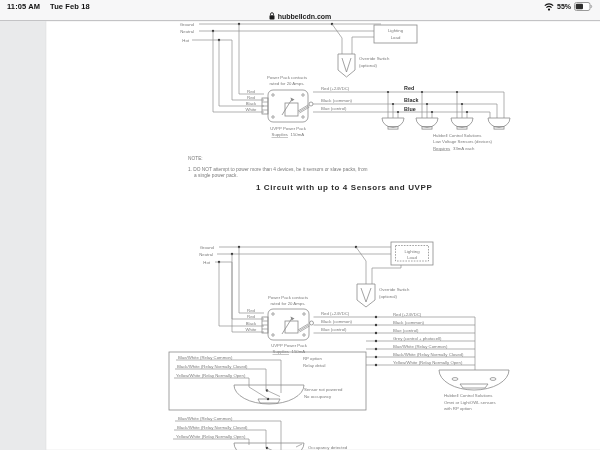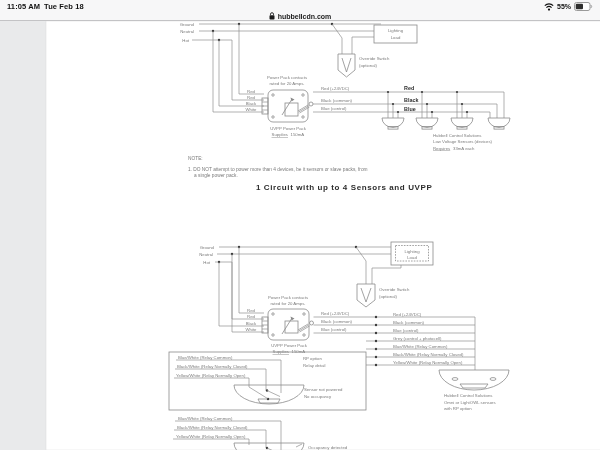--- a/index.html
+++ b/index.html
@@ -3,21 +3,21 @@
 <meta charset="utf-8">
 <style>
   html,body{margin:0;padding:0;}
   body{width:600px;height:450px;overflow:hidden;background:#e9eaeb;
        font-family:"Liberation Sans", sans-serif;-webkit-font-smoothing:antialiased;}
   .screen{position:relative;width:600px;height:450px;}
   .chrome{position:absolute;top:0;left:0;width:600px;height:21px;background:#f7f7f8;
           border-bottom:1px solid #c3c3c5;box-sizing:border-box;}
   .statusbar{position:absolute;top:0;left:0;width:600px;height:13px;display:flex;
              align-items:center;justify-content:space-between;padding:0 7px;box-sizing:border-box;}
-  .status-left{display:flex;gap:4px;align-items:center;}
+  .status-left{display:flex;gap:10px;align-items:center;}
   .status-right{display:flex;gap:3px;align-items:center;}
   .st{font-size:7.5px;font-weight:bold;color:#111;letter-spacing:.1px;}
   .pct{font-size:7px;font-weight:600;color:#111;}
   .urlbar{position:absolute;top:11px;left:0;width:600px;height:10px;display:flex;
           align-items:center;justify-content:center;gap:3px;}
   .url{font-size:7px;font-weight:600;color:#1b1b1b;}
   .content{position:absolute;top:21px;left:0;width:600px;height:429px;padding-left:36px;}
   svg text{font-family:"Liberation Sans", sans-serif;}
   .lbl{font-size:4.3px;fill:#7c7c7c;}
   .lblc{font-size:4.3px;fill:#7c7c7c;text-anchor:middle;}

